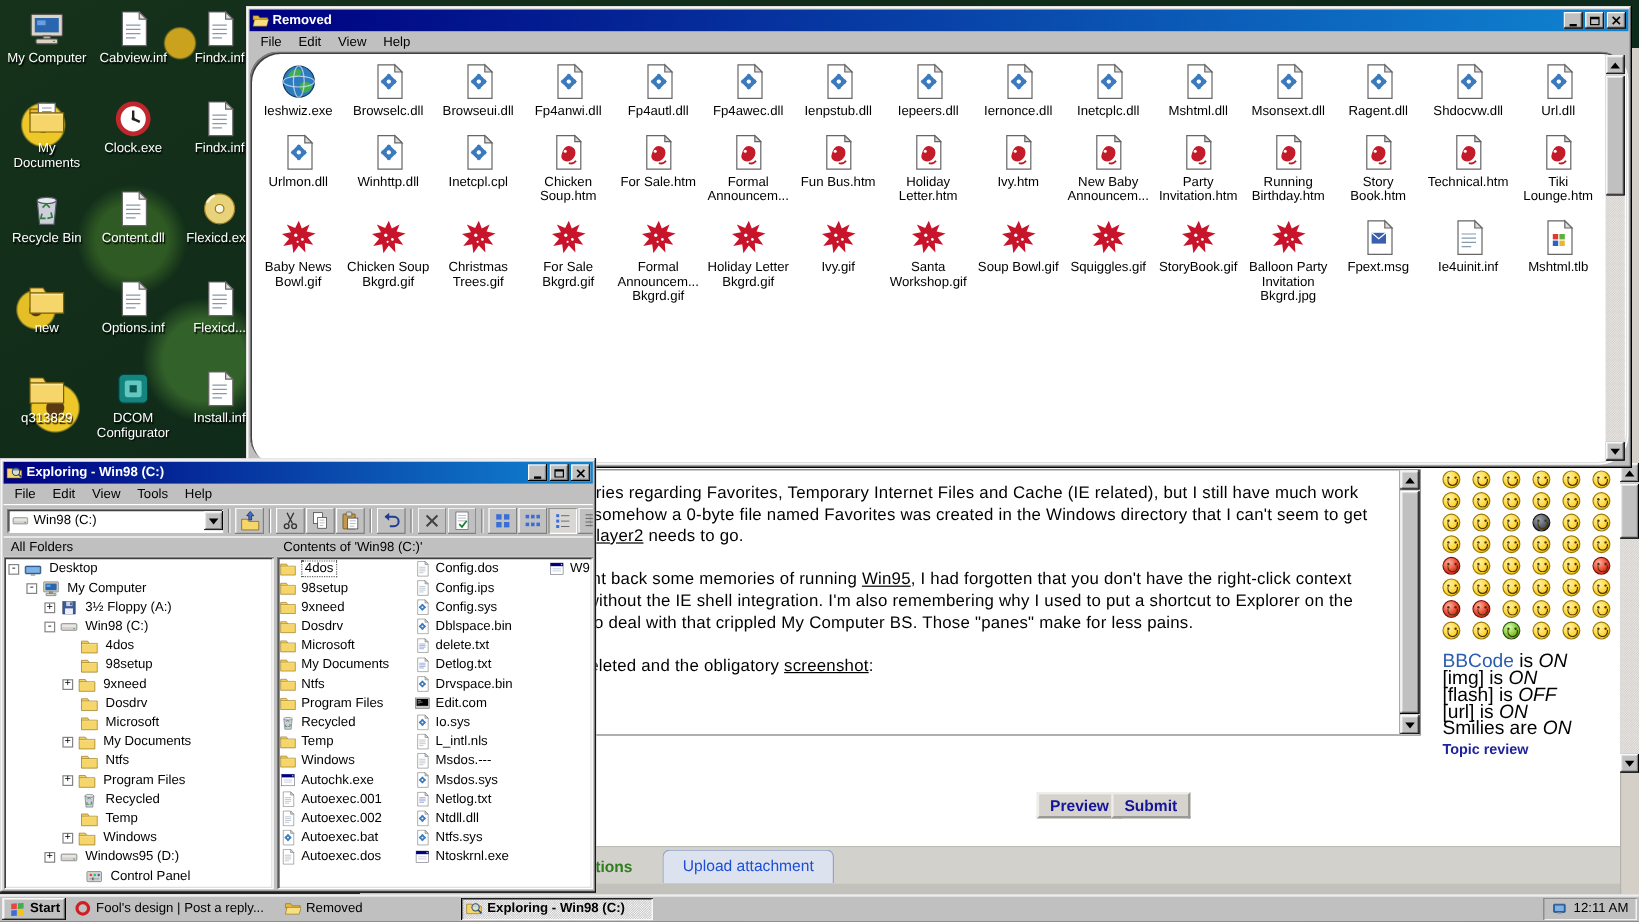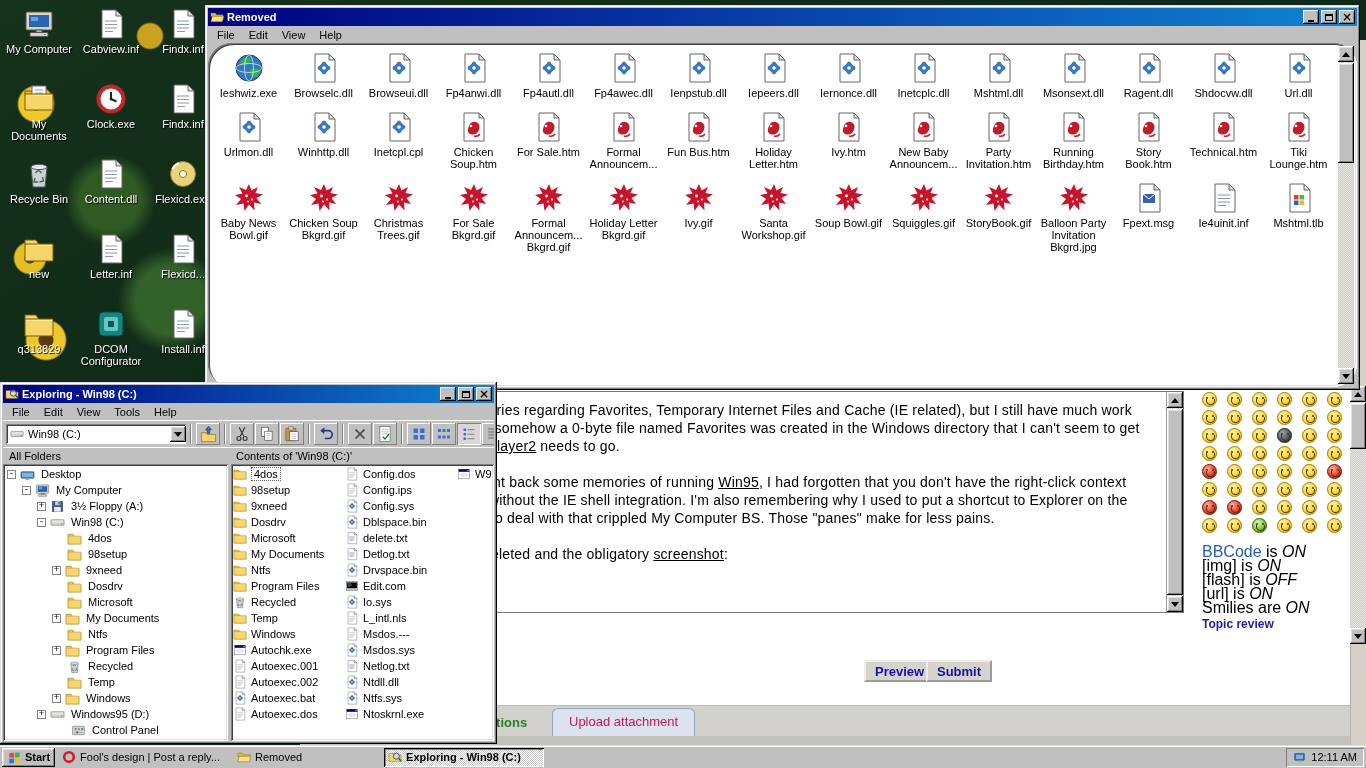--- a/index.html
+++ b/index.html
@@ -91,21 +91,21 @@
 .sm::after{content:"";position:absolute;left:3px;top:6px;width:7px;height:5px;border:1px solid #4a3500;border-top:none;border-radius:0 0 8px 8px;}
 .bb-info{position:absolute;left:902px;top:505px;font-size:16px;line-height:14px;color:#000;}
 .bb-link{color:#2a5db0;}
 .bbl i{font-style:italic;}
 .topic-review{position:absolute;left:902px;top:577px;font-weight:bold;font-size:12px;color:#20249c;text-decoration:none;}
 .btn{position:absolute;top:620px;height:22px;background:#d6d3ce;border:2px outset #efede8;font-family:"Liberation Sans",sans-serif;font-weight:bold;font-size:13px;color:#15159a;padding:0 9px;}
 .btn.prev{left:564px;}
 .btn.subm{left:626px;}
 .opt-bar{position:absolute;left:0;top:665px;width:100%;height:31px;background:#d2d1cc;border-top:1px solid #bdbcb7;}
 .opt-tab{position:absolute;left:178px;top:9px;color:#2e7d1e;font-weight:bold;font-size:13px;}
-.upl-tab{position:absolute;left:252px;bottom:0;padding:5px 16px 7px;background:#dde3ee;border:1px solid #93a6c7;border-bottom:none;border-radius:6px 6px 0 0;color:#be185d;font-size:13px;}
+.upl-tab{position:absolute;left:252px;bottom:0;padding:5px 16px 7px;background:#dde3ee;border:1px solid #93a6c7;border-bottom:none;border-radius:6px 6px 0 0;color:#1d4ed8;font-size:13px;}
 .opt-bar2{position:absolute;left:0;top:696px;width:100%;height:9px;background:#c3c1bb;}
 .bstrip{position:absolute;top:0;right:0;width:16px;height:705px;background:#d4d0c8;border-left:1px solid #b5b2ab;}
 
 .taskbar{position:absolute;left:0;top:745px;width:1366px;height:23px;background:#c0c0c0;border-top:1px solid #dfdfdf;box-shadow:inset 0 1px 0 #fff;display:flex;align-items:center;padding:0 2px;gap:3px;z-index:9;}
 .start{height:19px;display:flex;align-items:center;gap:3px;padding:0 5px;font-weight:bold;font-size:11px;background:#c0c0c0;flex:none;}
 .tasks{display:flex;gap:3px;}
 .task{height:19px;display:flex;align-items:center;gap:4px;padding:0 4px;font-size:11px;background:#c0c0c0;overflow:hidden;flex:none;}
 .task.active{box-shadow:inset 1px 1px 0 #000,inset -1px -1px 0 #fff,inset 2px 2px 0 #808080;font-weight:bold;background-color:#c8c8c8;background-image:linear-gradient(45deg,#fff 25%,transparent 25%,transparent 75%,#fff 75%),linear-gradient(45deg,#fff 25%,transparent 25%,transparent 75%,#fff 75%);background-size:2px 2px;background-position:0 0,1px 1px;}
 .tsklbl{white-space:nowrap;overflow:hidden;text-overflow:ellipsis;}
 .tray{margin-left:auto;height:19px;display:flex;align-items:center;gap:5px;padding:0 7px;box-shadow:inset 1px 1px 0 #808080,inset -1px -1px 0 #fff;font-size:11px;flex:none;}
@@ -416,21 +416,21 @@
     <div class="dicon" style="left:4px;top:233px">
       <svg class="ic" width="32" height="32">
         <use href="#i-folder"></use>
       </svg>
       <div class="dlabel">new</div>
     </div>
     <div class="dicon" style="left:76px;top:233px">
       <svg class="ic" width="32" height="32">
         <use href="#i-doc"></use>
       </svg>
-      <div class="dlabel">Letter.inf</div>
+      <div class="dlabel">Options.inf</div>
     </div>
     <div class="dicon" style="left:148px;top:233px">
       <svg class="ic" width="32" height="32">
         <use href="#i-doc"></use>
       </svg>
       <div class="dlabel">Flexicd...</div>
     </div>
     <div class="dicon" style="left:4px;top:308px">
       <svg class="ic" width="32" height="32">
         <use href="#i-folder"></use>

